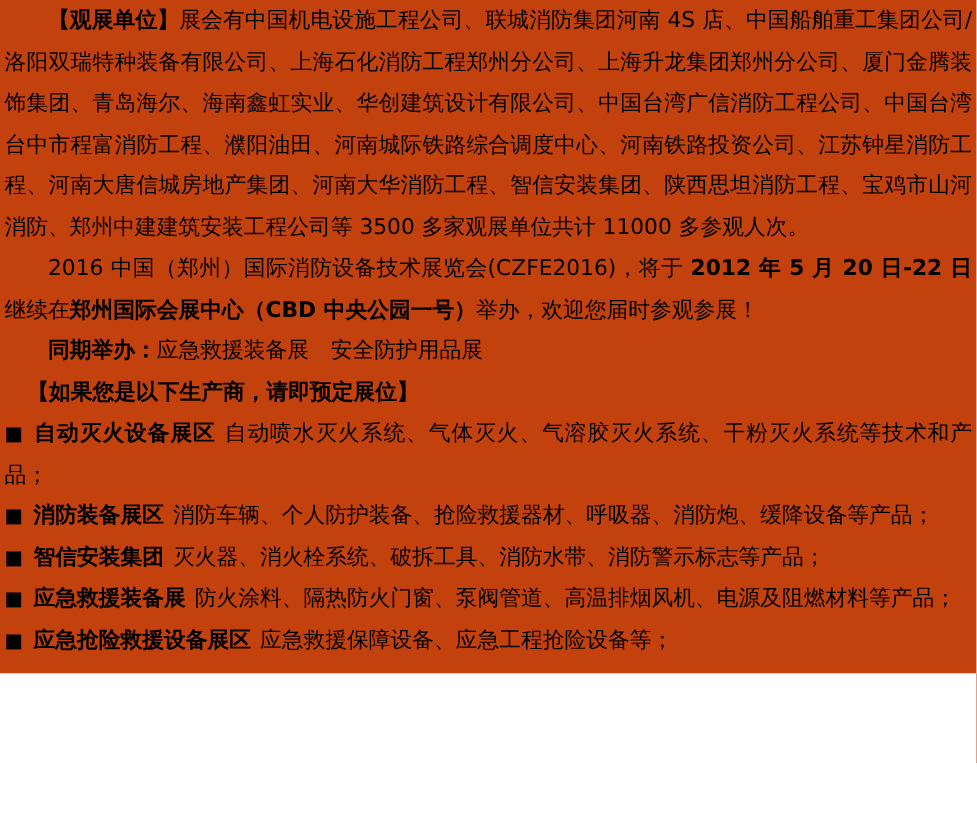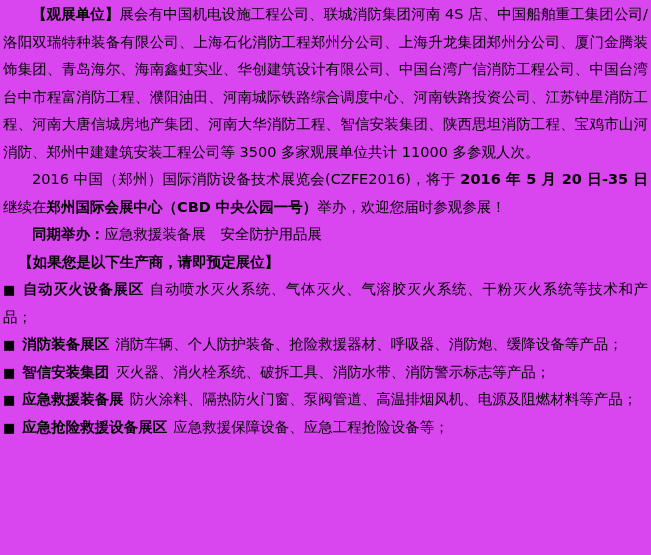--- a/index.html
+++ b/index.html
@@ -3,22 +3,22 @@
 <meta charset="utf-8">
 <style>
   html, body {
     margin: 0;
     padding: 0;
     background: #ffffff;
   }
   .page {
     position: relative;
     width: 651px;
-    height: 555px;
-    background: #d946ef;
+    height: 449px;
+    background: #c2410c;
     overflow: hidden;
   }
   .doc {
     box-sizing: border-box;
     width: 651px;
     height: 555px;
     padding: 1px 3px 0 3px;
     font-family: "DejaVu Sans", "Liberation Sans", sans-serif;
     font-size: 14.5px;
     line-height: 27.5px;
@@ -46,21 +46,21 @@
 </style>
 </head>
 <body>
 
 <div class="page">
   <div class="doc">
 
     <p class="ind2"><span class="b">【观展单位】</span><span>展会有中国机电设施工程公司、联城消防集团河南 4S 店、中国船舶重工集团公司/洛阳双瑞特种装备有限公司、上海石化消防工程郑州分公司、上海升龙集团郑州分公司、厦门金腾装饰集团、青岛海尔、海南鑫虹实业、华创建筑设计有限公司、中国台湾广信消防工程公司、中国台湾台中市程富消防工程、濮阳油田、河南城际铁路综合调度中心、河南铁路投资公司、江苏钟星消防工程、河南大唐信城房地产集团、河南大华消防工程、智信安装集团、陕西思坦消防工程、宝鸡市山河消防、郑州中建建筑安装工程公司等 3500 多家观展单位共计 11000 多参观人次。</span></p>
 
 
-    <p class="ind2"><span>2016 中国（郑州）国际消防设备技术展览会(CZFE2016)，将于 </span><span class="b">2016 年 5 月 20 日-35 日</span><span>继续在</span><span class="b">郑州国际会展中心（CBD 中央公园一号）</span><span>举办，欢迎您届时参观参展！</span></p>
+    <p class="ind2"><span>2016 中国（郑州）国际消防设备技术展览会(CZFE2016)，将于 </span><span class="b">2012 年 5 月 20 日-22 日</span><span>继续在</span><span class="b">郑州国际会展中心（CBD 中央公园一号）</span><span>举办，欢迎您届时参观参展！</span></p>
 
     <p class="ind2"><span class="b">同期举办：</span><span>应急救援装备展　安全防护用品展</span></p>
 
     <p class="ind1"><span class="b">【如果您是以下生产商，请即预定展位】</span></p>
 
 
     <p class="bullet-line"><span class="marker">■</span><span class="zone-name">自动灭火设备展区</span><span>自动喷水灭火系统、气体灭火、气溶胶灭火系统、干粉灭火系统等技术和产品；</span></p>
 
     <p class="bullet-line"><span class="marker">■</span><span class="zone-name">消防装备展区</span><span>消防车辆、个人防护装备、抢险救援器材、呼吸器、消防炮、缓降设备等产品；</span></p>
 

